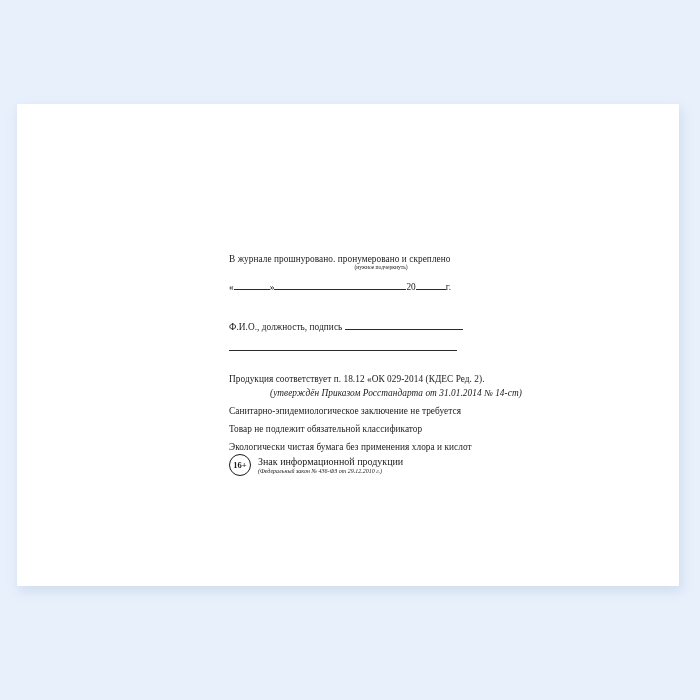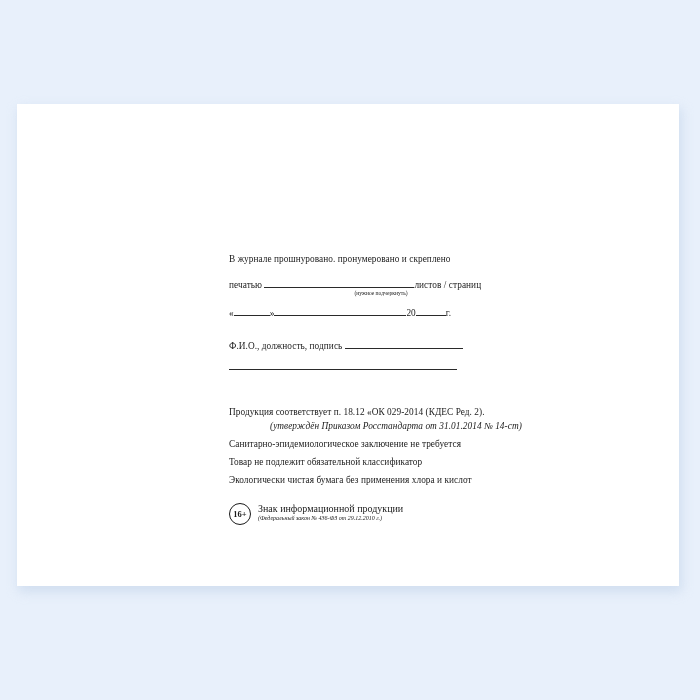--- a/index.html
+++ b/index.html
@@ -74,36 +74,36 @@
     height: 11px;
     margin-top: 5px;
   }
   .mp {
     text-align: right;
     width: 228px;
     font-size: 9.3px;
     margin-top: 4px;
   }
   .block2 {
-    margin-top: 36px;
+    margin-top: 22px;
   }
   .block2 .line {
     line-height: 13.5px;
   }
   .ital {
     font-style: italic;
     padding-left: 41px;
   }
   .spaced {
     margin-top: 4px;
   }
   .mark-row {
     display: flex;
-    align-items: flex-start;
-    margin-top: 16px;
+    align-items: flex-end;
+    margin-top: 0;
   }
   .age-badge {
     width: 20px;
     height: 20px;
     border-radius: 50%;
     border: 1.6px solid #1a1a1a;
     display: flex;
     align-items: center;
     justify-content: center;
     font-size: 8.5px;
@@ -126,31 +126,27 @@
 <body>
 
 <div id="stage">
   <div class="page-shadow"></div>
 
   <div class="page">
     <div class="doc-body">
 
       <div class="line">В журнале прошнуровано. пронумеровано и скреплено</div>
 
-      <div class="line gap-top">
-        <span>печатью</span>
-        <span class="rule" style="width:150px"></span><span>листов / страниц</span>
-      </div>
       <div class="hint">(нужное подчеркнуть)</div>
 
       <div class="line" style="margin-top:9px">
         <span>«</span><span class="rule" style="width:36px"></span><span>»</span><span class="rule" style="width:132px"></span><span>20</span><span class="rule" style="width:30px"></span><span>г.</span>
       </div>
 
-      <div class="line" style="margin-top:19px">
+      <div class="line" style="margin-top:26px">
         <span>Ф.И.О., должность, подпись</span>
         <span class="rule" style="width:118px"></span>
       </div>
 
       <div class="longrule"></div>
 
 
       <div class="block2">
         <div class="line">Продукция соответствует п. 18.12 «ОК 029-2014 (КДЕС Ред. 2).</div>
         <div class="line ital">(утверждён Приказом Росстандарта от 31.01.2014 № 14-ст)</div>

